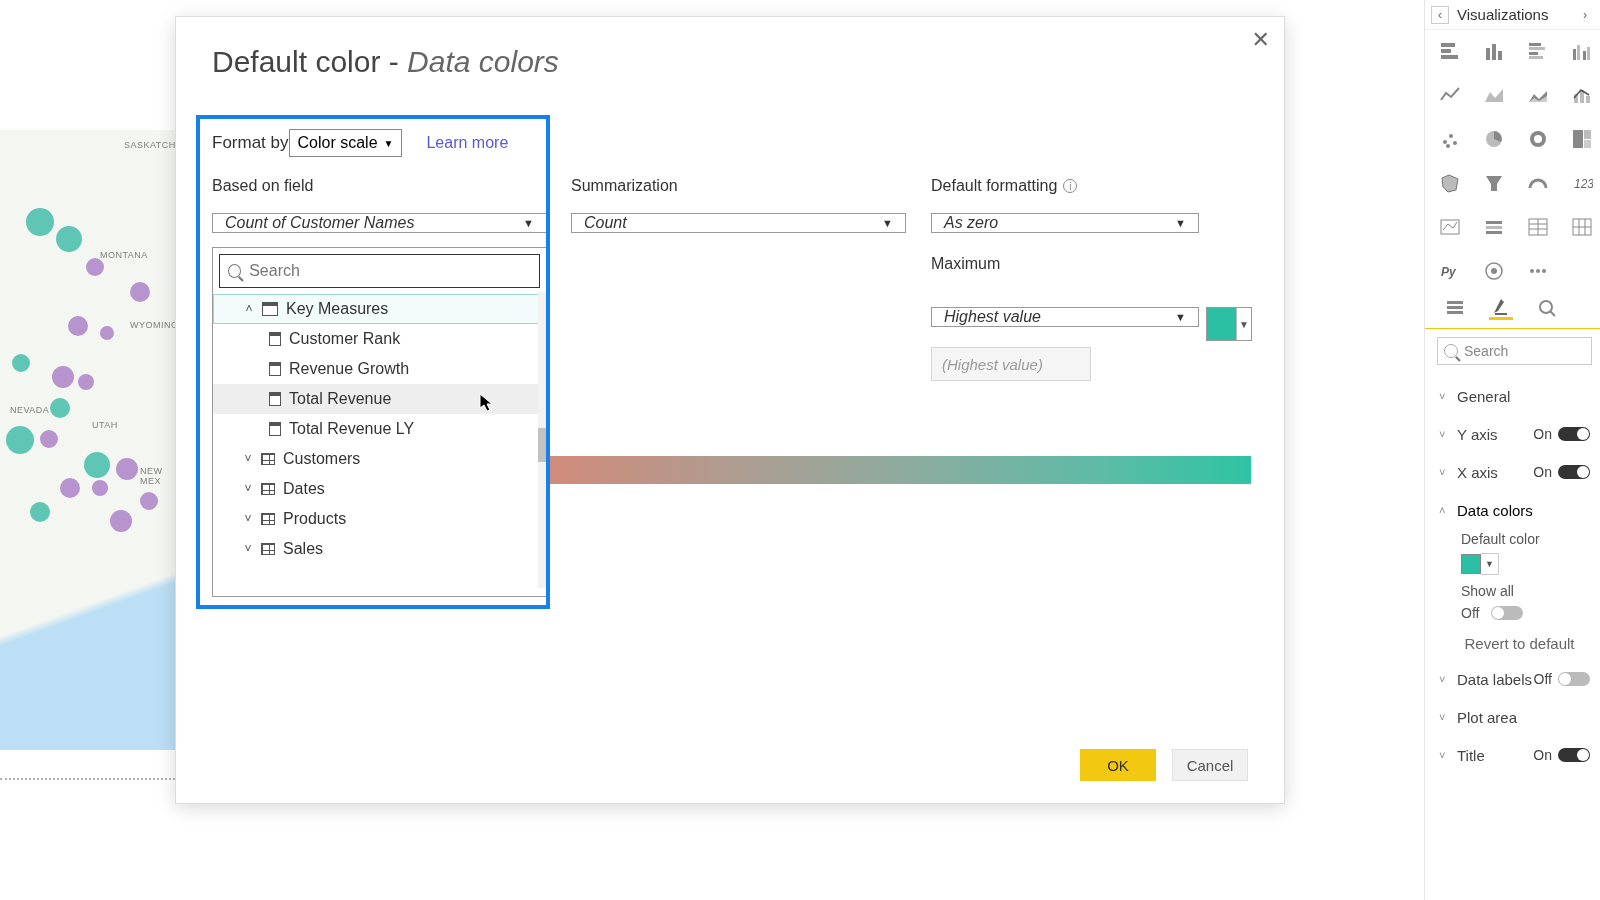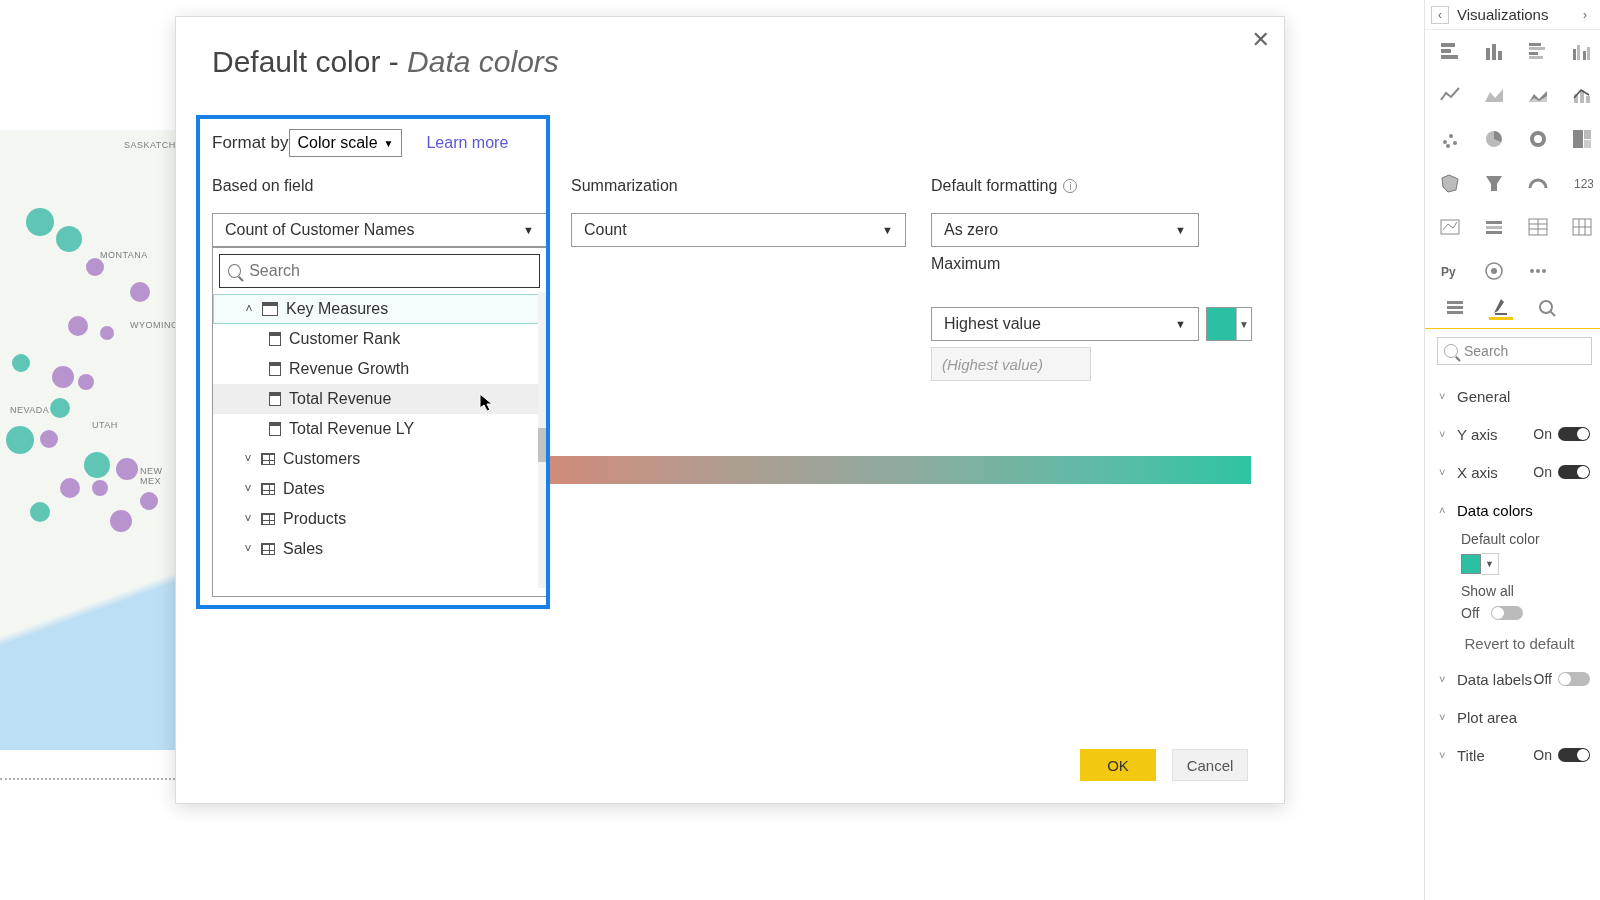--- a/index.html
+++ b/index.html
@@ -43,21 +43,21 @@
   .dd-compact { border:1px solid #888; padding:4px 8px; font-size:16px; background:#fff; display:inline-flex; align-items:center; gap:6px; cursor:pointer;}
   .caret { font-size:10px; }
   .learn-more { color:#5b57d6; font-size:16px; margin-left:24px; cursor:pointer; }
 
   .based-on { left:36px; top:160px; }
   .summ-h   { left:395px; top:160px; }
   .defmt-h  { left:755px; top:160px; }
 
   .info-circle { display:inline-block; width:14px; height:14px; border:1px solid #888; border-radius:50%; font-size:10px; line-height:13px; text-align:center; color:#888; margin-left:6px; vertical-align:2px;}
 
-  .select-box { position:absolute; background:#fff; border:1px solid #999; height:34px; display:flex; align-items:center; padding:0 12px; font-size:16px; color:#333; cursor:pointer; }
+  .select-box { position:absolute; background:#fff; border:1px solid #999; height:20px; display:flex; align-items:center; padding:0 12px; font-size:16px; color:#333; cursor:pointer;font-style:italic; }
   .select-box .arrow { margin-left:auto; font-size:11px; }
   .sel-field  { left:36px;  top:196px; width:335px; }
   .sel-summ   { left:395px; top:196px; width:335px; }
   .sel-defmt  { left:755px; top:196px; width:268px; }
 
   .max-lbl { left:755px; top:238px; }
   .sel-max { left:755px; top:290px; width:268px; }
   .color-swatch { position:absolute; left:1030px; top:290px; width:46px; height:34px; border:1px solid #999; display:flex; }
   .color-swatch .sw { width:30px; background:#2bbfa4; border-right:1px solid #bbb;}
   .color-swatch .dd { flex:1; display:flex; align-items:center; justify-content:center; font-size:10px; color:#555;}
@@ -99,21 +99,21 @@
   .btn { position:absolute; bottom:22px; height:32px; width:76px; font-size:15px; display:flex; align-items:center; justify-content:center; cursor:pointer;}
   .btn-ok { right:128px; background:#f2c811; color:#333;}
   .btn-cancel { right:36px; background:#f1f1f1; color:#555; border:1px solid #e1e1e1;}
 
   
   .viz-pane { position:absolute; top:0; right:0; width:176px; height:900px; background:#fff; border-left:1px solid #e4e4e4;}
   .viz-head { height:30px; display:flex; align-items:center; padding:0 6px; border-bottom:1px solid #eee;}
   .arrow-btn { width:18px; height:18px; display:flex; align-items:center; justify-content:center; color:#666; border:1px solid #ccc; font-size:12px; cursor:pointer;}
   .viz-title { flex:1; padding-left:8px; font-size:15px; color:#333;}
 
-  .viz-grid { padding:8px 6px 6px 12px; display:grid; grid-template-columns:repeat(5,26px); grid-auto-rows:26px; gap:18px;}
+  .viz-grid { padding:8px 6px 6px 12px; display:grid; grid-template-columns:repeat(5,26px); grid-auto-rows:26px; gap:18px;font-style:italic;}
   .viz-ico { width:26px; height:26px; color:#666; display:flex; align-items:center; justify-content:center; cursor:pointer;}
   .viz-ico svg{width:22px; height:22px;}
 
   .pane-tabs { display:flex; gap:22px; padding:6px 0 8px 18px; border-bottom:1px solid #f1c40f;}
   .pane-tab { width:24px; height:24px; display:flex; align-items:center; justify-content:center; color:#555; cursor:pointer;}
   .pane-tab.active { border-bottom:3px solid #f2c811; }
 
   .side-list { padding:4px 0 0 14px; font-size:15px; color:#444;}
   .side-row { display:flex; align-items:center; justify-content:space-between; height:38px; padding-right:10px; cursor:pointer;}
   .side-row.sel { color:#000; }

